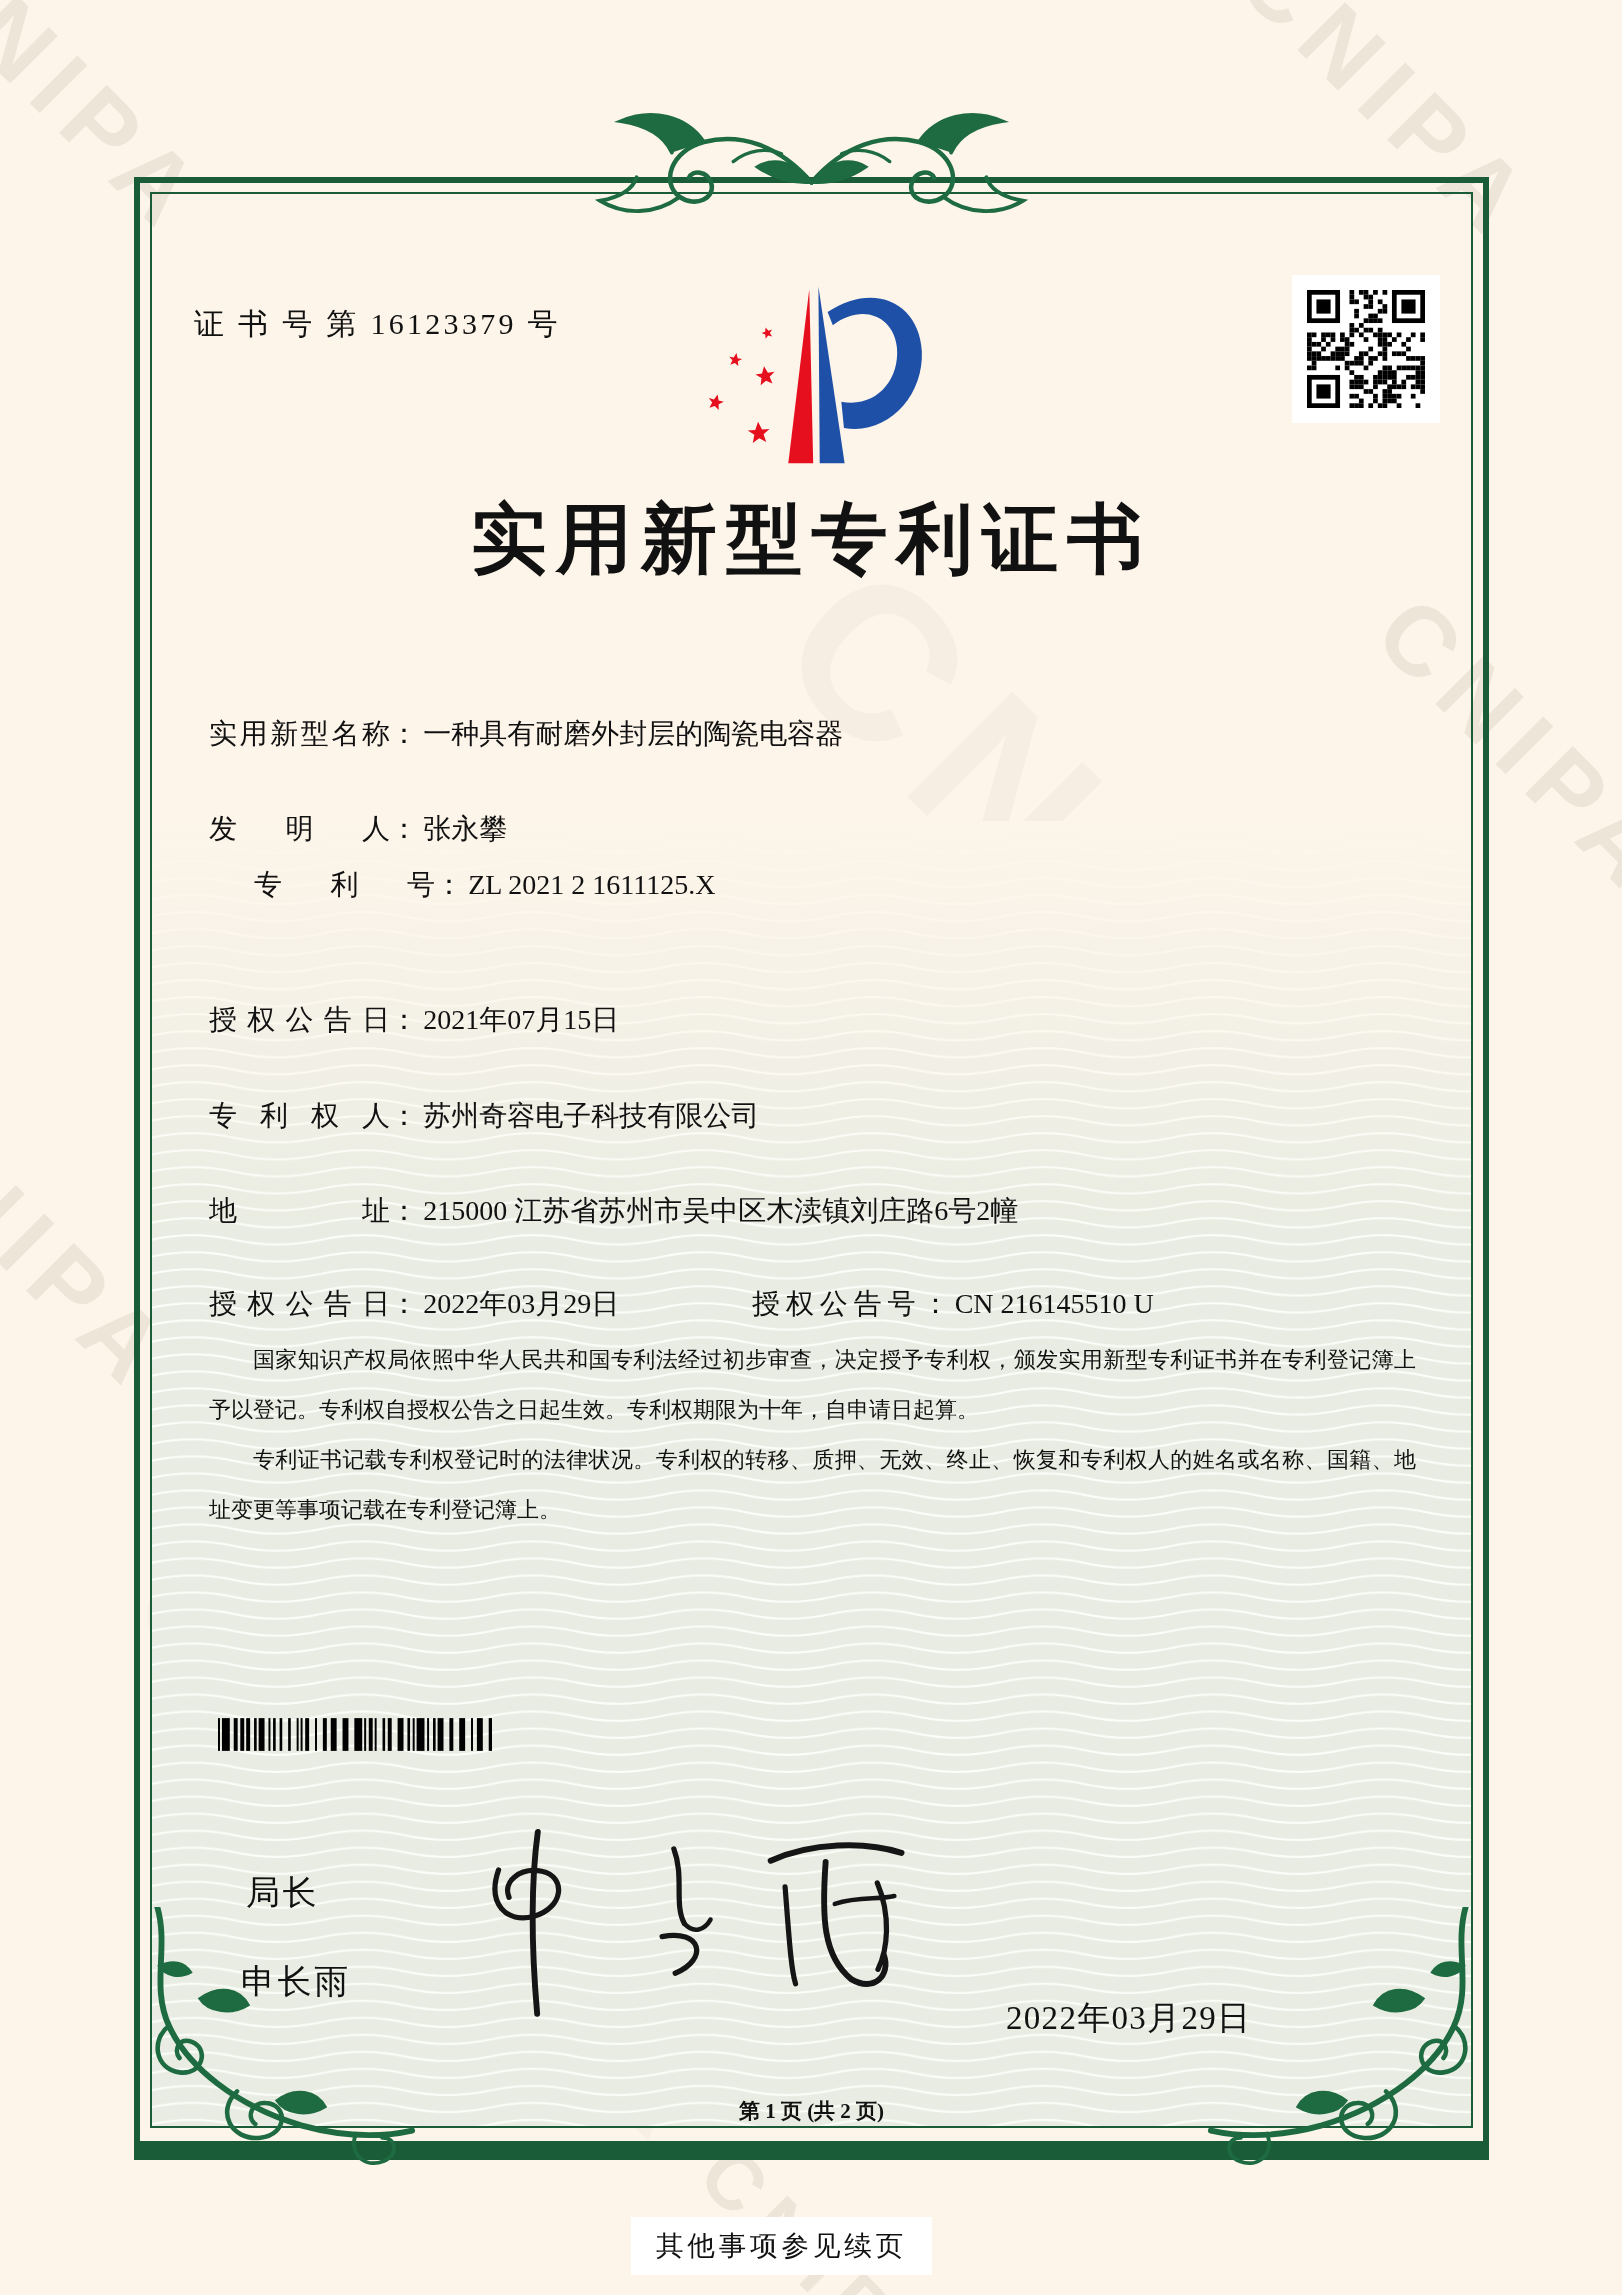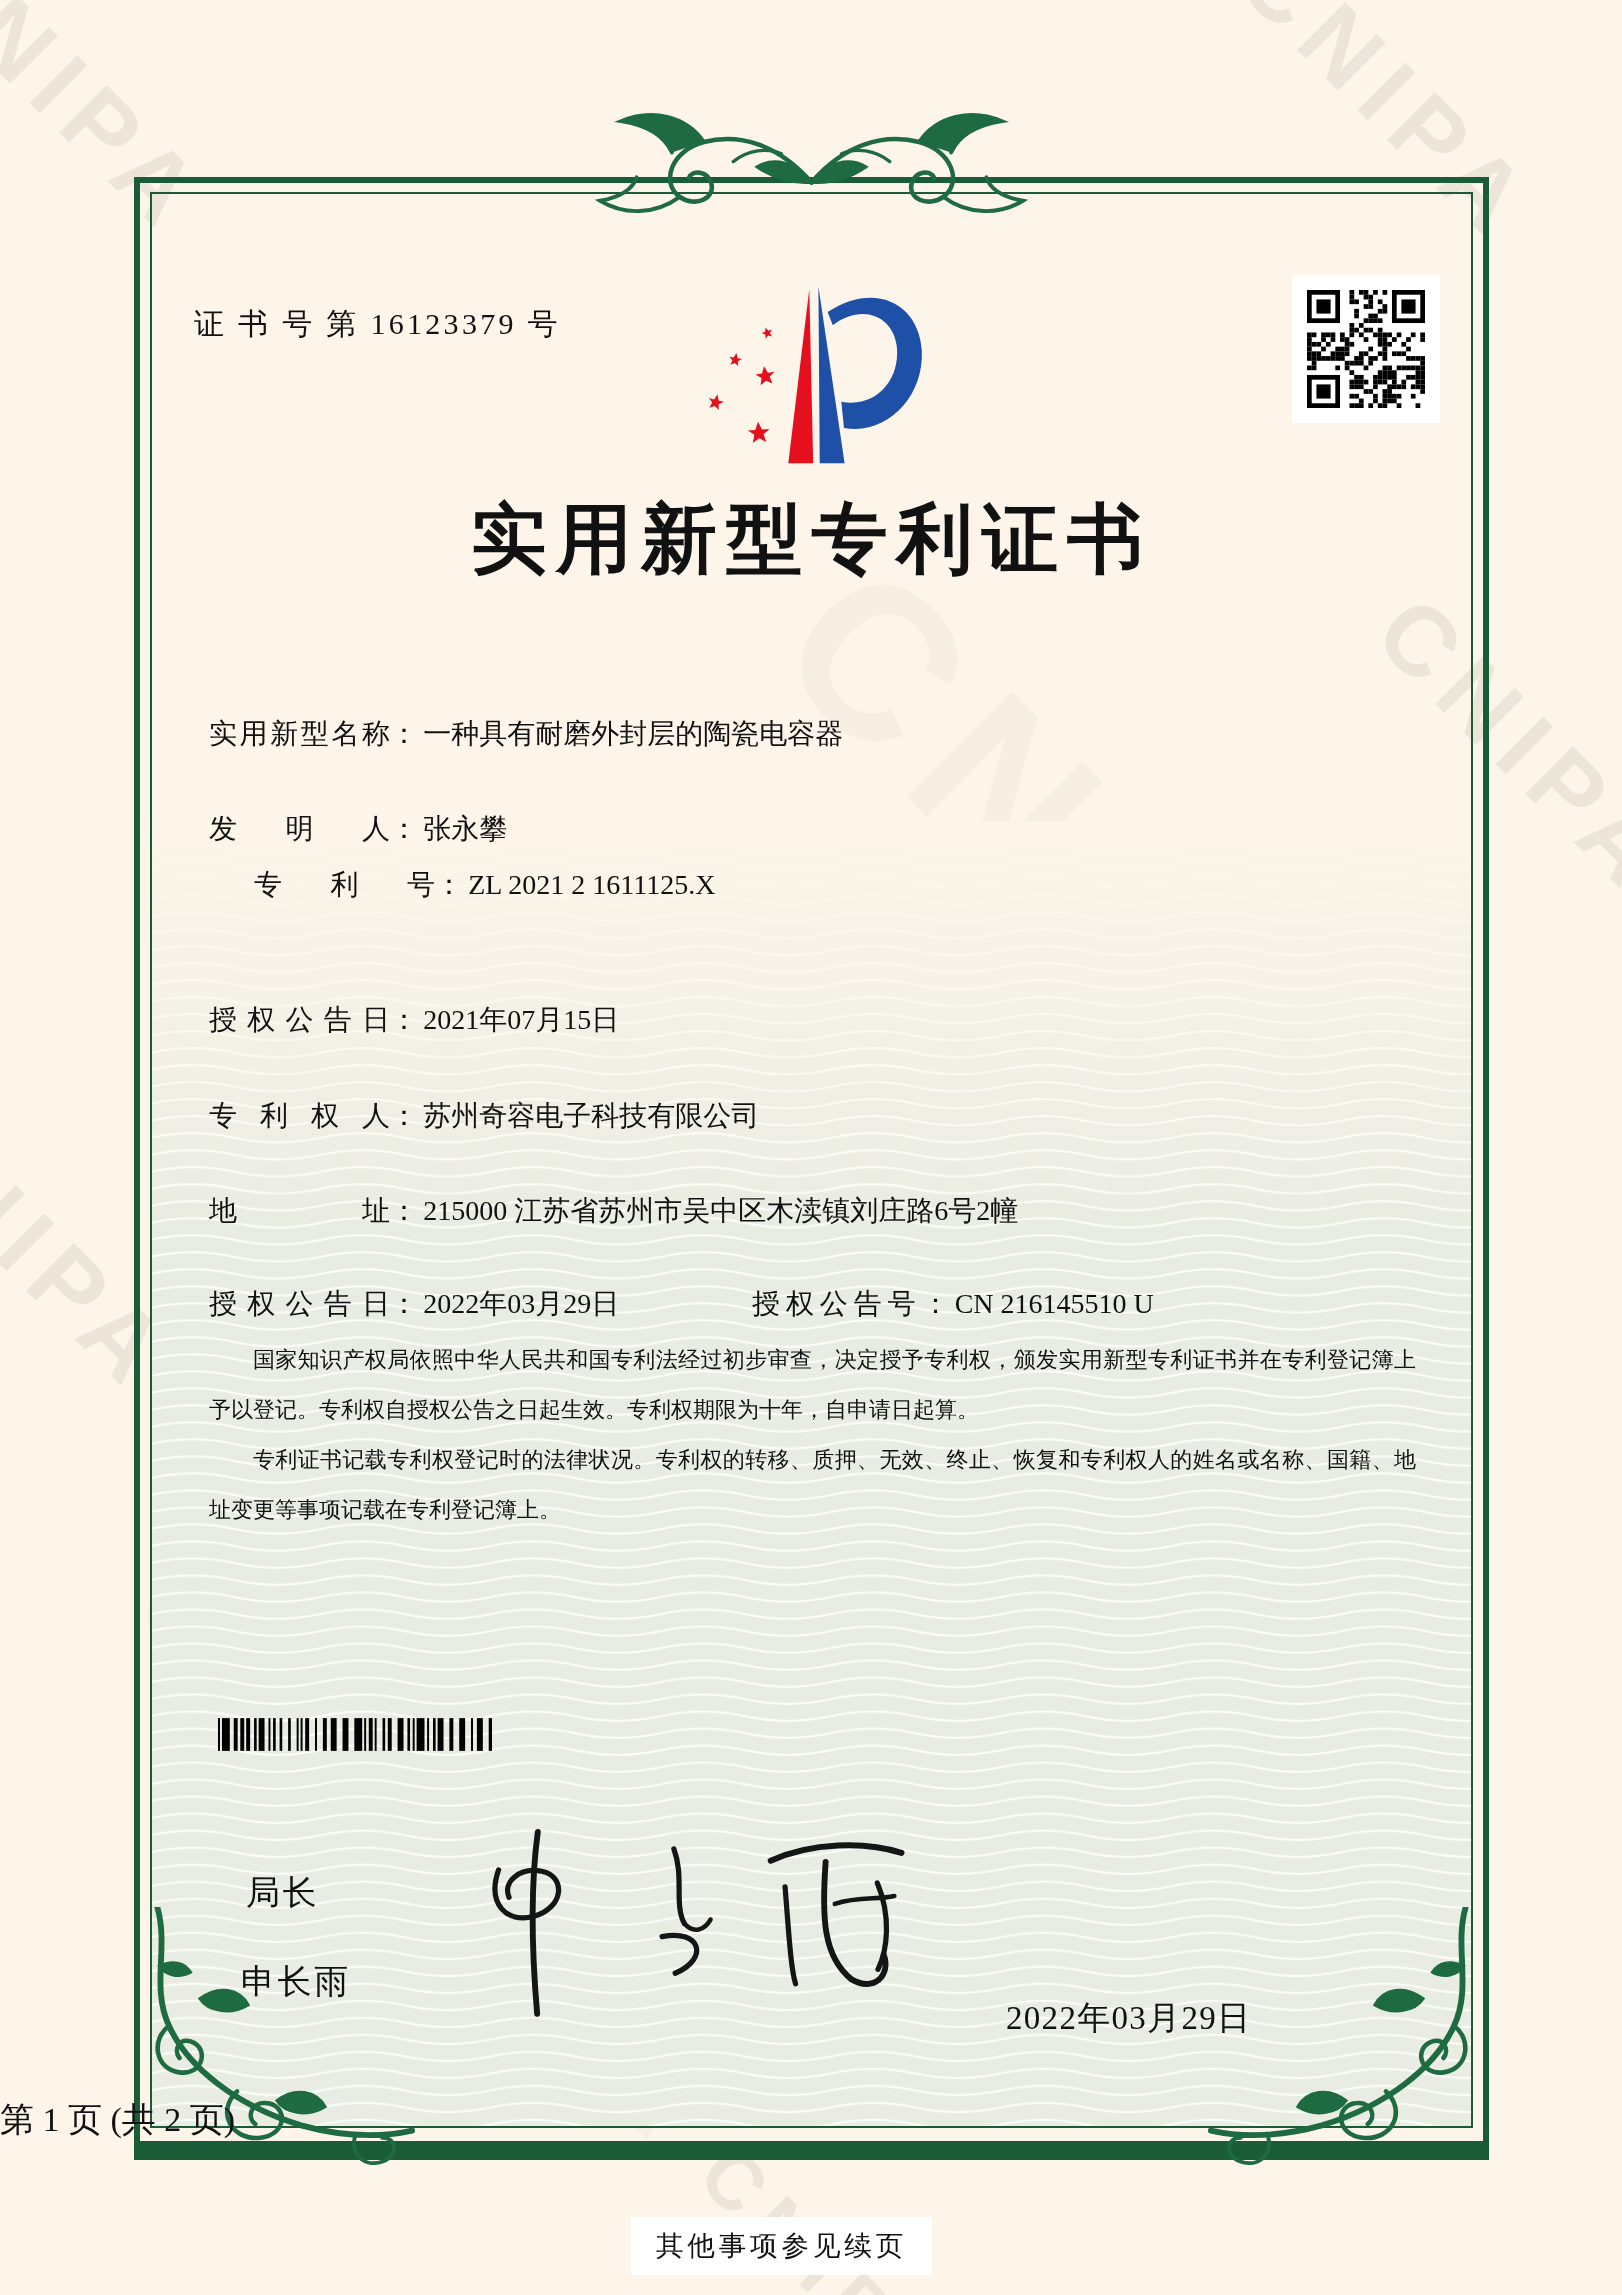--- a/index.html
+++ b/index.html
@@ -53,21 +53,21 @@
   
   #legal-text{left:209px;top:1335px;width:1207px;font-size:22px;line-height:50px;
     text-align:justify;z-index:5;font-family:Liberation Serif, serif;}
   #legal-text p{margin:0;text-indent:2em;}
   
   #barcode{left:218px;top:1718px;z-index:5;}
   #director-label{left:246px;top:1870px;font-size:34px;letter-spacing:2.6px;z-index:5;}
   #director-name{left:241px;top:1959px;font-size:34px;letter-spacing:2.6px;z-index:5;}
   #signature{left:458px;top:1824px;z-index:5;}
   #issue-date{left:1006px;top:1996px;font-size:33px;letter-spacing:1.3px;z-index:5;}
-  #page-info{left:0;right:0;top:2097px;font-size:34px;z-index:5;}
+  #page-info{left:0;right:0;top:2097px;text-align:center;font-size:21px;z-index:5;font-weight:bold;}
   #continuation{left:631px;top:2193px;width:301px;height:58px;background:#ffffff;
     display:flex;align-items:center;justify-content:center;font-size:27.5px;
     letter-spacing:3.9px;z-index:5;margin-top:24px;}
 </style>
 </head>
 <body>
 
 <span class="wm small" style="left:59px;top:85px;">CNIPA</span>
 <span class="wm small" style="left:1387px;top:92px;">CNIPA</span>
 <span class="wm small" style="left:1525px;top:746px;">CNIPA</span>

